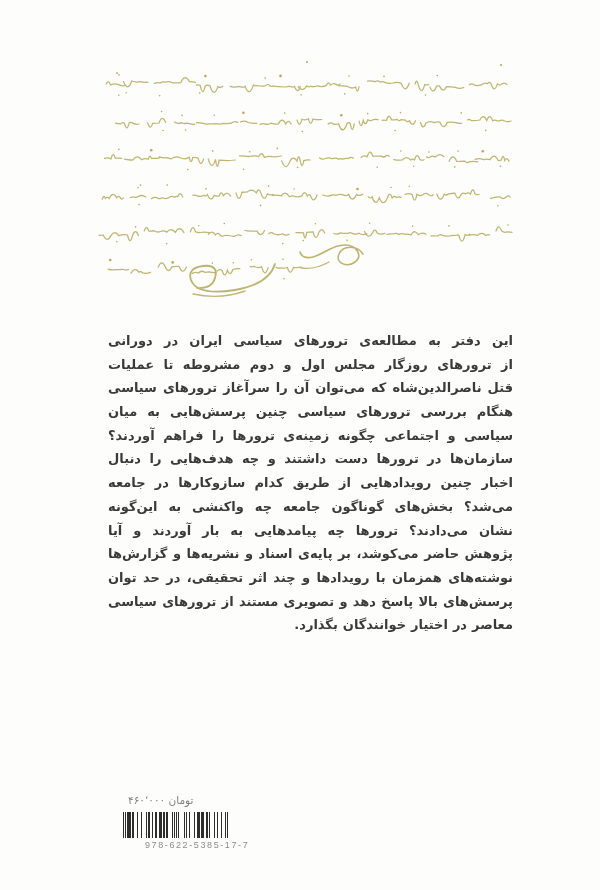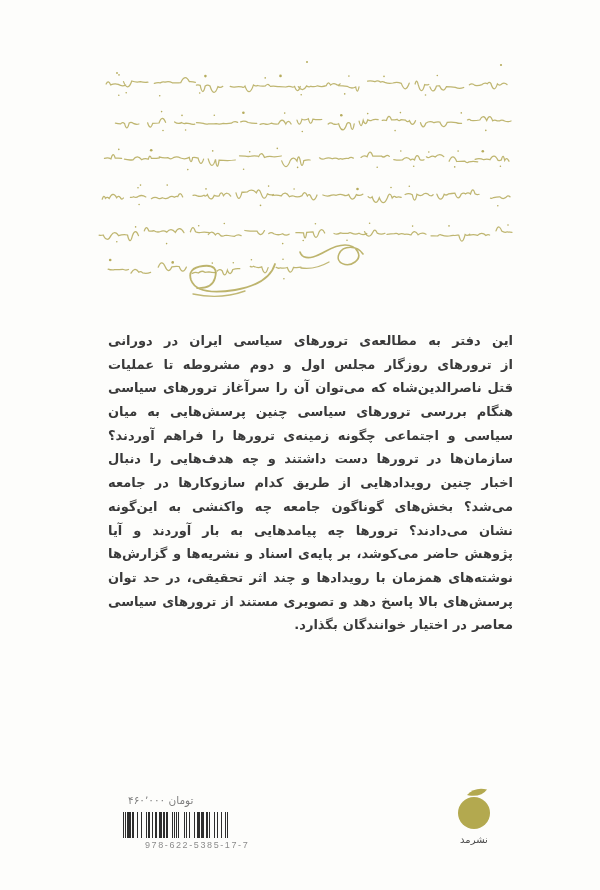--- a/index.html
+++ b/index.html
@@ -188,23 +188,14 @@
       <rect x="78" y="0" width="1" height="26" fill="#2e2e2e"></rect>
       <rect x="82" y="0" width="1" height="26" fill="#2e2e2e"></rect>
       <rect x="85" y="0" width="1" height="26" fill="#2e2e2e"></rect>
       <rect x="89" y="0" width="1" height="26" fill="#2e2e2e"></rect>
       <rect x="92" y="0" width="1" height="26" fill="#2e2e2e"></rect>
       <rect x="94" y="0" width="1" height="26" fill="#2e2e2e"></rect>
     </svg>
 
   <div class="isbn">978-622-5385-17-7</div>
 
-  <div class="publisher">
-    <svg width="40" height="46" viewBox="0 0 40 46">
-      <g id="logo-shape">
-          <circle cx="20" cy="27" r="16" fill="#b3a94f"></circle>
-          <path d="M 13 9 Q 21 0.5 33 3.5 Q 28 11 15 9.6 Z" fill="#b3a94f"></path>
-        </g>
-    </svg>
-    <div class="publisher-name">نشرمد</div>
-  </div>
 
 </div>
 
 </body></html>

